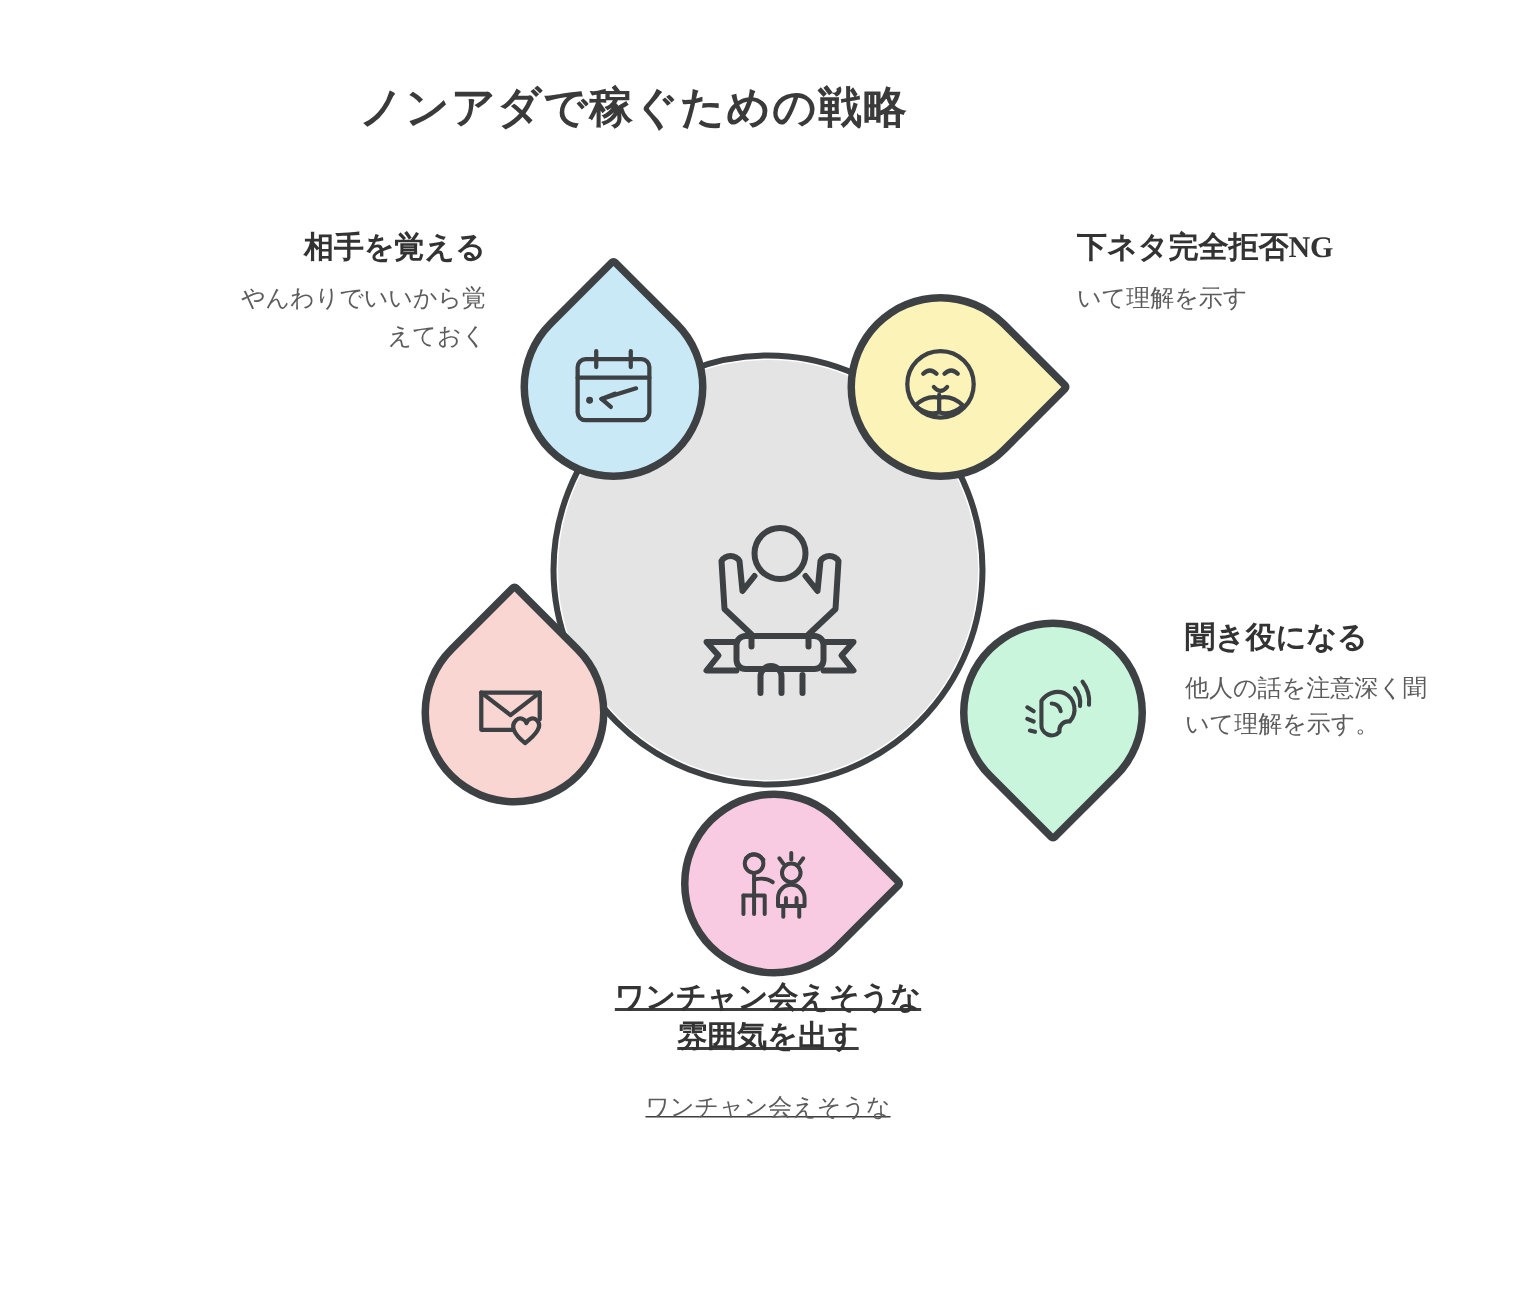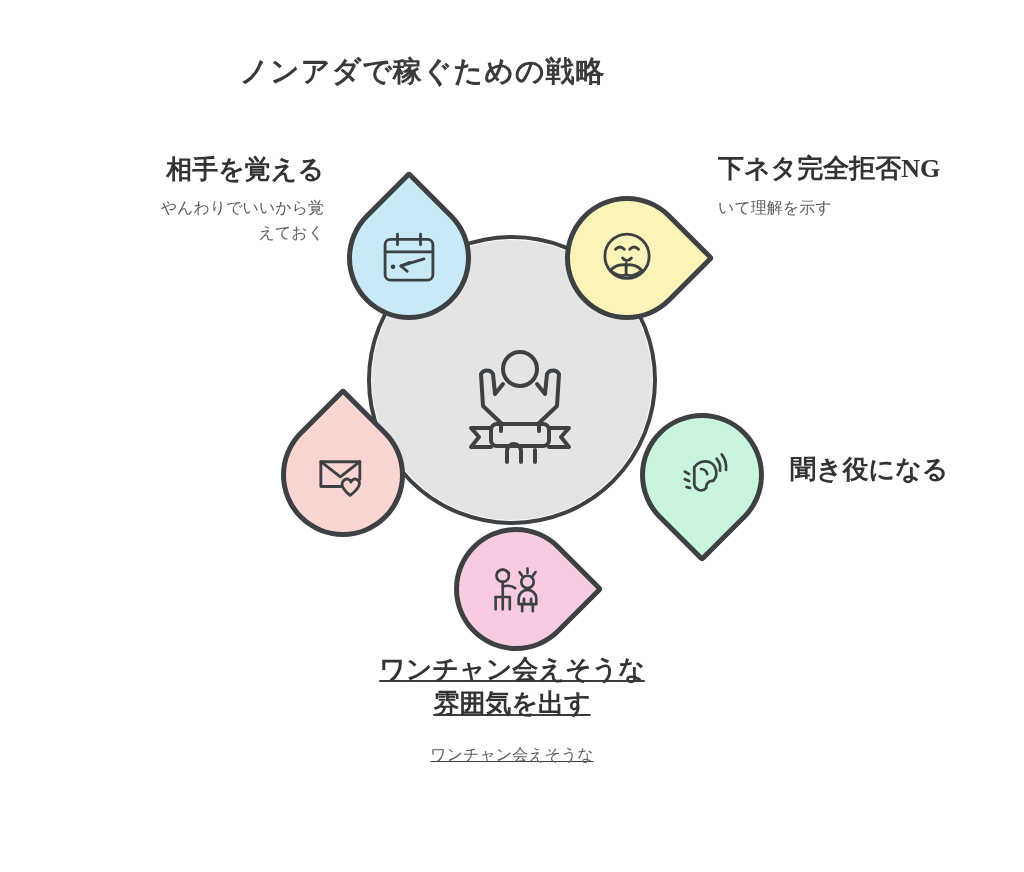--- a/index.html
+++ b/index.html
@@ -100,39 +100,39 @@
 
   .pin-mail     { left: 281px; top: 413px; transform: rotate(-135deg) scaleX(-1); background: #f9d6d2; }
   .pin-mail .pin-inner { transform: scaleX(-1) rotate(135deg); }
 
   .pin-couple   { left: 454px; top: 527px; transform: rotate(-45deg) scaleX(-1); background: #f8cbe2; }
   .pin-couple .pin-inner { transform: scaleX(-1) rotate(45deg); }
 
   
   .block { position: absolute; }
   .block .b-title {
-    font-size: 26px;
+    font-size: 20px;
     font-weight: bold;
     color: #333333;
     line-height: 1.32;
     white-space: pre-line;
   }
   .block .b-desc {
     margin-top: 10px;
     font-size: 16px;
     font-weight: normal;
     color: #5c5c5c;
     line-height: 1.5;
     white-space: pre-line;
   }
 
   .blk-topleft   { left: 92px;  top: 152px; width: 232px; text-align: right; }
   .blk-topright  { left: 718px; top: 152px; width: 252px; text-align: left; font-family: Liberation Serif, serif;  }
   .blk-left      { left: 20px;  top: 380px; width: 230px; text-align: right; }
-  .blk-right     { left: 790px; top: 412px; width: 212px; text-align: left; margin-top: 40px;  }
+  .blk-right     { left: 790px; top: 412px; width: 212px; text-align: left;  }
   .blk-bottom    { left: 332px; top: 652px; width: 360px; text-align: center; text-decoration: underline; }
   .blk-bottom .b-desc { margin-top: 22px; }
 
   .blk-topleft .b-desc { line-height: 1.55; }
 </style>
 </head>
 <body>
 
 <div id="page-title">ノンアダで稼ぐための戦略</div>
 
@@ -251,19 +251,21 @@
 <div class="block blk-topright">
   <div class="b-title">下ネタ完全拒否NG</div>
   <div class="b-desc">いて理解を示す</div>
 </div>
 
 <div class="block blk-left">
 </div>
 
 <div class="block blk-right">
   <div class="b-title">聞き役になる</div>
+  <div class="b-desc">他人の話を注意深く聞
+いて理解を示す。</div>
 </div>
 
 <div class="block blk-bottom">
   <div class="b-title">ワンチャン会えそうな
 雰囲気を出す</div>
   <div class="b-desc">ワンチャン会えそうな</div>
 </div>
 
 </body></html>

